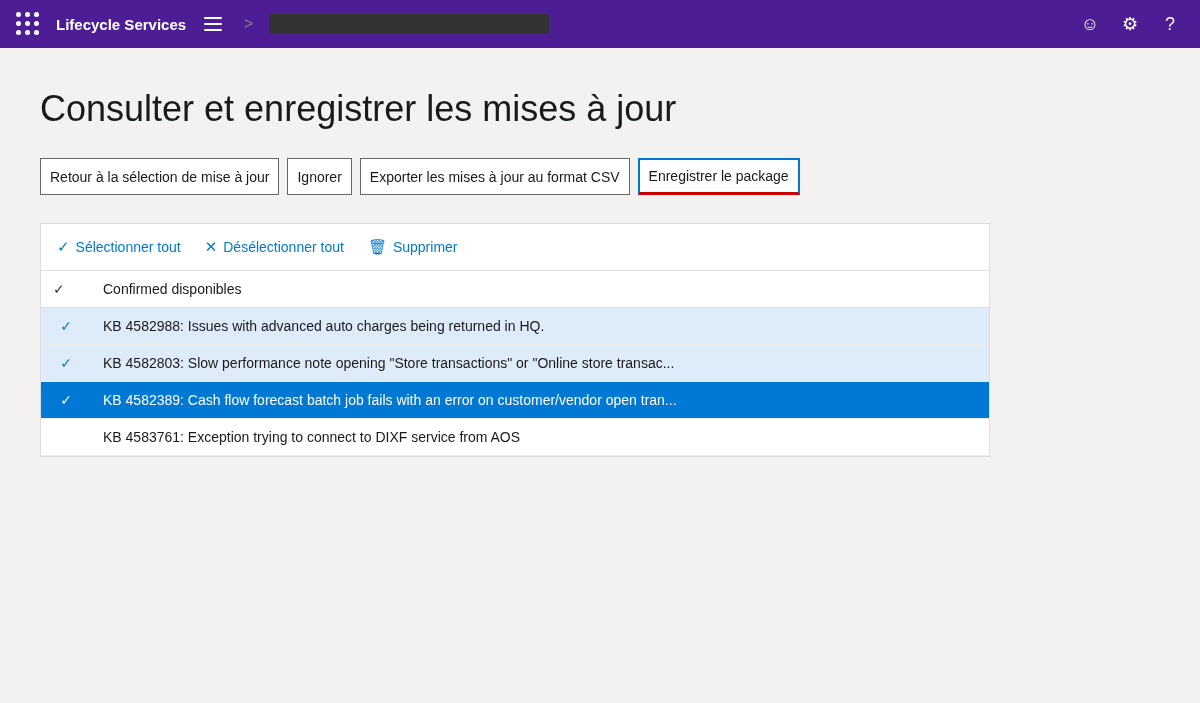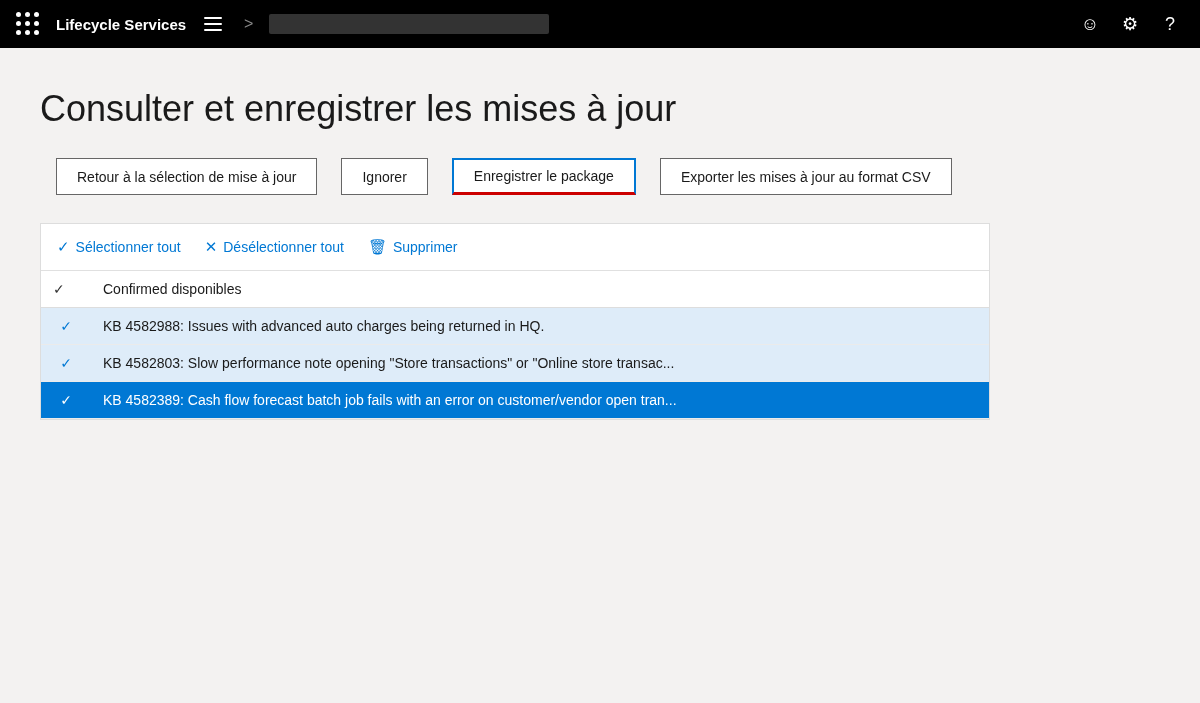--- a/index.html
+++ b/index.html
@@ -1,20 +1,20 @@
 <!DOCTYPE html>
 <html><head>
   <meta charset="utf-8">
   <style>
     * { box-sizing: border-box; margin: 0; padding: 0; }
     body { font-family: 'Segoe UI', Arial, sans-serif; background: #f3f2f1; min-height: 703px; }
 
     
     .navbar {
-      background: #000000;
+      background: #4c1d95;
       display: flex;
       align-items: center;
       height: 48px;
       padding: 0 12px;
       gap: 12px;
       color: white;
     }
     .navbar-apps-icon {
       width: 32px;
       height: 32px;
@@ -106,29 +106,28 @@
     
     .action-buttons {
       display: flex;
       flex-direction: row;
       gap: 0;
       margin-bottom: 28px;
       flex-wrap: wrap;
       gap: 8px;
     }
     .btn {
-      padding: 8px 20px;
+      padding: 8px 9px;
       font-size: 14px;
       cursor: pointer;
       border: 1px solid #666;
       background: white;
       color: #1a1a1a;
       font-family: 'Segoe UI', Arial, sans-serif;
       white-space: nowrap;
-      margin-left: 16px;
     }
     .btn-primary {
       border: 2px solid #0078d4;
       border-bottom: 3px solid #c00;
       background: white;
       color: #1a1a1a;
       font-weight: 500;
     }
 
     
@@ -241,22 +240,22 @@
     <button class="navbar-icon-btn">?</button>
   </div>
 </nav>
 
 <div class="main">
   <h1 class="page-title">Consulter et enregistrer les mises à jour</h1>
 
   <div class="action-buttons">
     <button class="btn">Retour à la sélection de mise à jour</button>
     <button class="btn">Ignorer</button>
+    <button class="btn">Exporter les mises à jour au format CSV</button>
     <button class="btn btn-primary">Enregistrer le package</button>
-    <button class="btn">Exporter les mises à jour au format CSV</button>
   </div>
 
   <div class="table-section">
 
     <div class="table-toolbar">
       <a class="toolbar-action">
         <span class="toolbar-icon">✓</span>
         <span>Sélectionner tout</span>
       </a>
       <a class="toolbar-action">
@@ -285,17 +284,21 @@
     <td>KB 4582988: Issues with advanced auto charges being returned in HQ.</td>
   </tr>
             <tr class="row-selected-light">
     <td class="td-check"><span class="check-icon">✓</span></td>
     <td>KB 4582803: Slow performance note opening "Store transactions" or "Online store transac...</td>
   </tr>
             <tr class="row-selected-blue">
     <td class="td-check"><span class="check-icon-white">✓</span></td>
     <td>KB 4582389: Cash flow forecast batch job fails with an error on customer/vendor open tran...</td>
   </tr>
+            <tr>
+    <td class="td-check"></td>
+    <td>KB 4583761: Exception trying to connect to DIXF service from AOS</td>
+  </tr>
           </tbody>
       </table>
     </div>
   </div>
 </div>
 
 </body></html>

